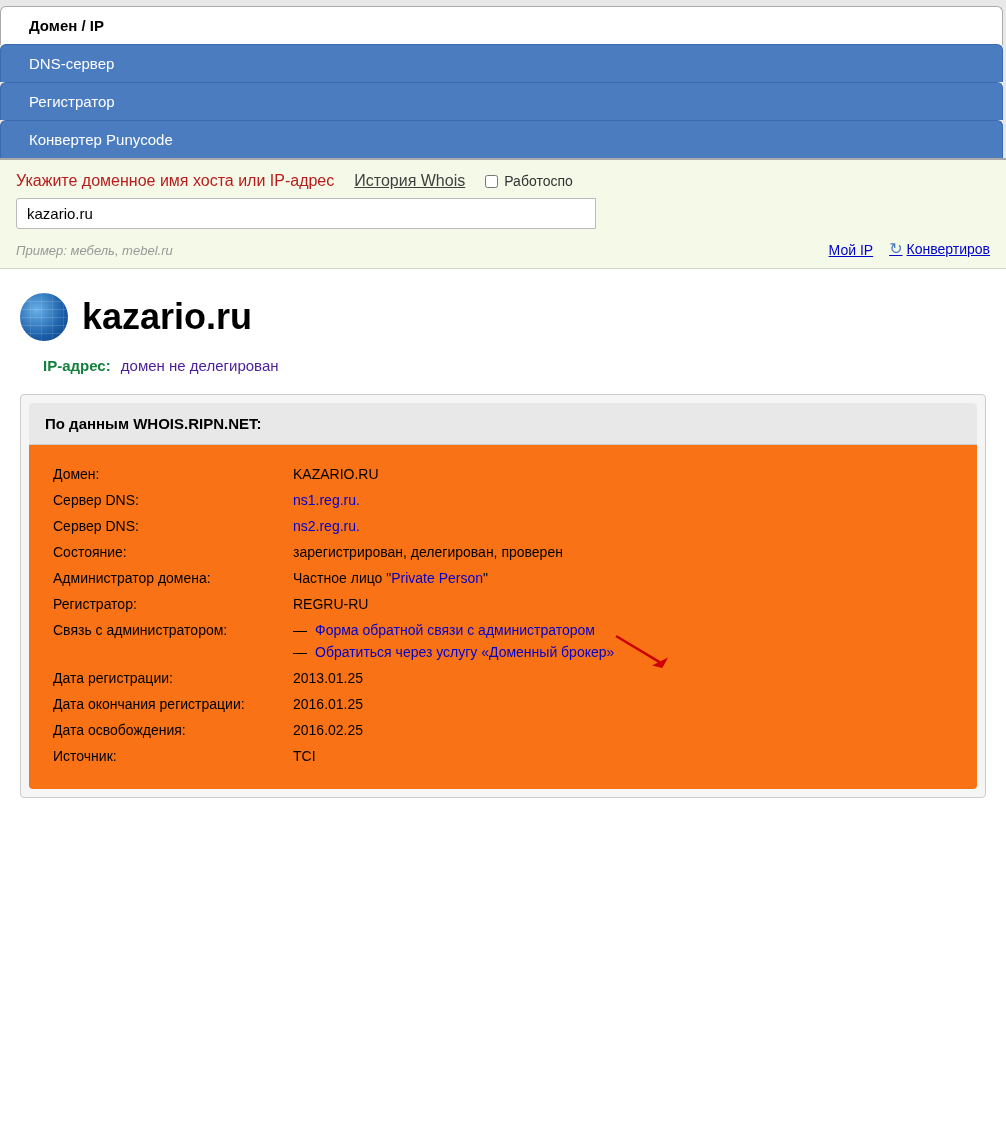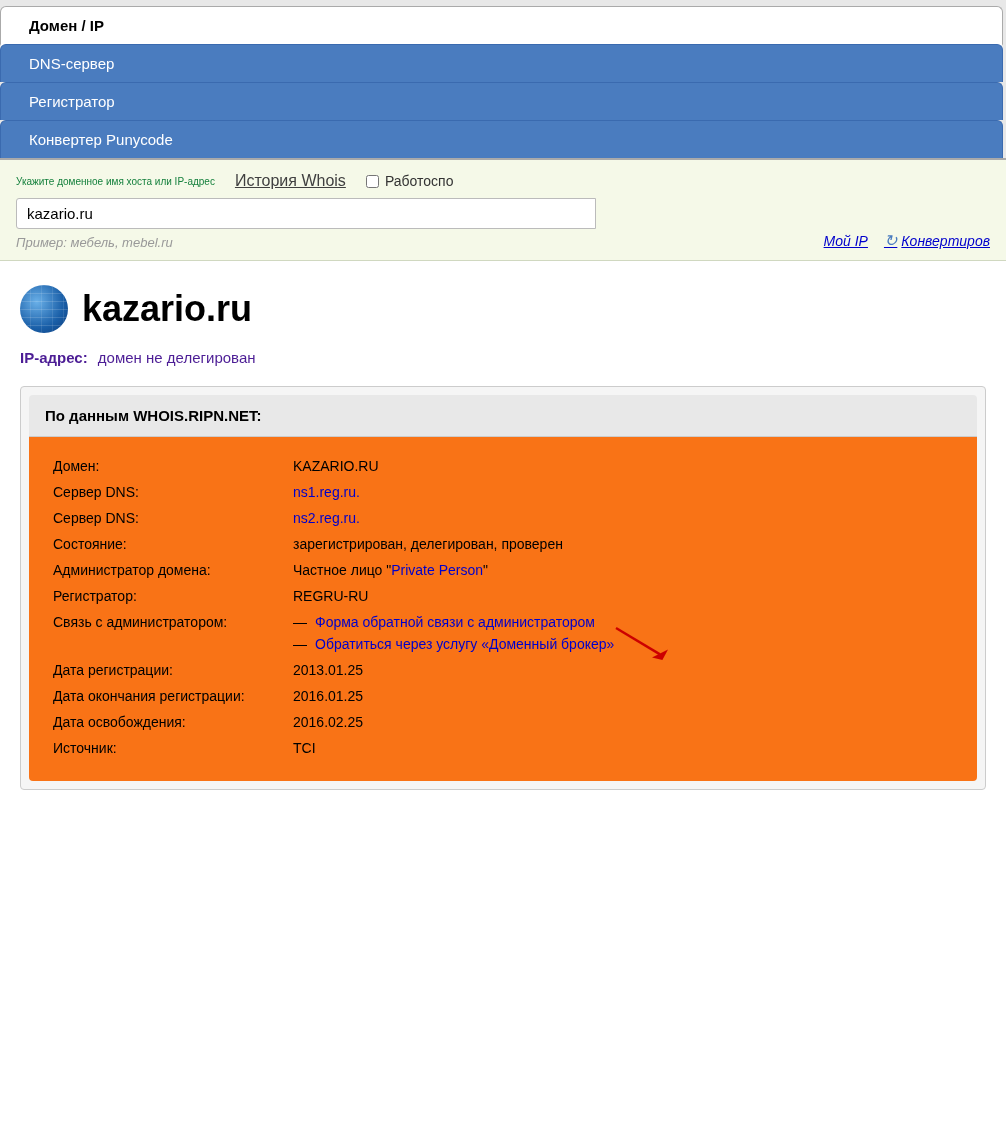--- a/index.html
+++ b/index.html
@@ -52,22 +52,22 @@
       border-bottom: 1px solid #d0d8c0;
       padding: 12px 16px 10px 16px;
     }
     .search-label-row {
       display: flex;
       align-items: center;
       gap: 20px;
       margin-bottom: 8px;
     }
     .search-label {
-      font-size: 10px;
-      color: #15803d;
+      font-size: 16px;
+      color: #b91c1c;
     }
     .history-link {
       color: #404040;
       text-decoration: underline;
       cursor: pointer;
       font-size: 16px;
     }
     .checkbox-row {
       display: flex;
       align-items: center;
@@ -89,24 +89,23 @@
       outline: none;
     }
     .hint-text {
       font-size: 13px;
       color: #999;
       font-style: italic;
       margin-top: 3px;
     }
     .input-actions {
       display: flex;
-      align-items: center;
+      align-items: flex-end;
       gap: 16px;
       margin-left: 20px;
-      font-style: italic;
     }
     .my-ip-link {
       color: #00c;
       text-decoration: underline;
       cursor: pointer;
       font-size: 14px;
     }
     .convert-link {
       color: #00c;
       text-decoration: underline;
@@ -161,21 +160,22 @@
       font-weight: bold;
       color: #000;
     }
 
     .ip-address-row {
       margin-bottom: 20px;
       font-size: 15px;
     }
     .ip-label {
       font-weight: bold;
-      color: #4c1d95;
+      color: #15803d;
+      margin-left: 23px;
     }
     .ip-value {
       color: #4c1d95;
       margin-left: 6px;
     }
 
     
     .whois-box {
       border: 1px solid #ccc;
       border-radius: 4px;
@@ -232,21 +232,21 @@
     }
 
     
     .input-wrapper {
       position: relative;
     }
     .input-hint-row {
       display: flex;
       align-items: center;
       justify-content: space-between;
-      margin-top: 2px;
+      margin-top: 10px;
     }
   </style>
 </head>
 <body>
 
 <div class="tabs-bar">
   <div class="tab active">Домен / IP</div>
   <div class="tab blue">DNS-сервер</div>
   <div class="tab blue">Регистратор</div>
   <div class="tab blue">Конвертер Punycode</div>

